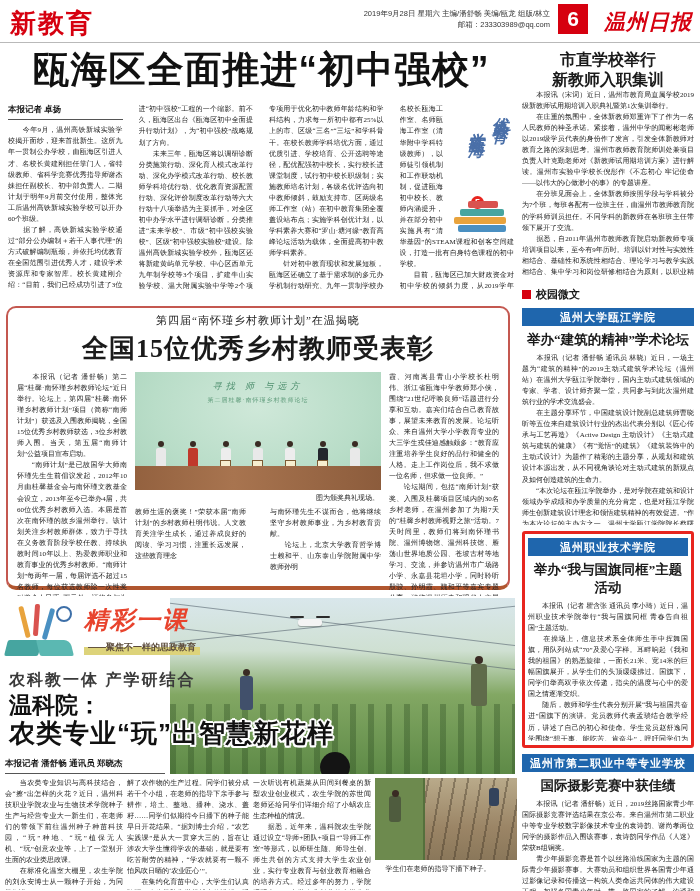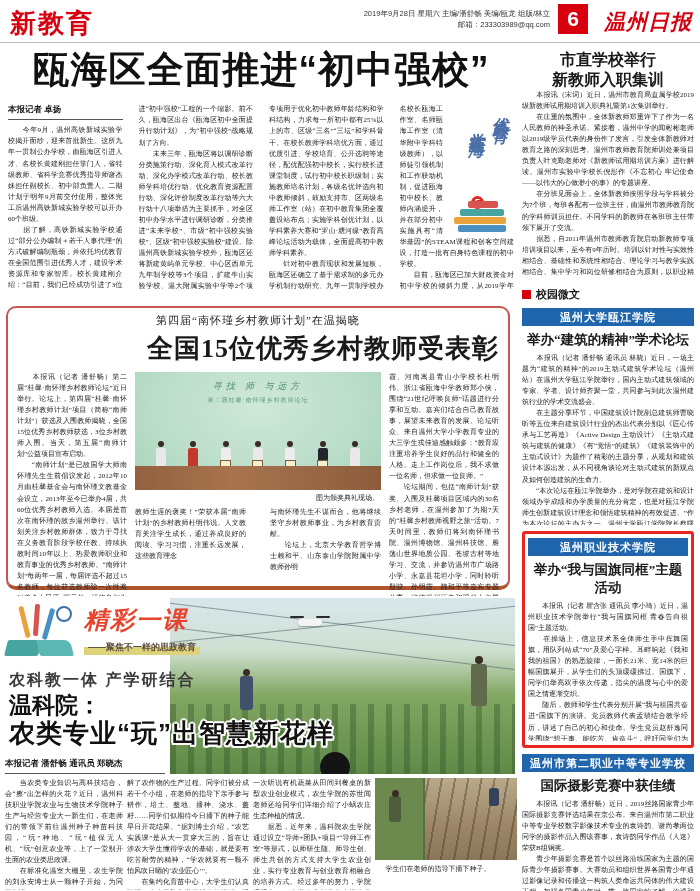--- a/index.html
+++ b/index.html
@@ -49,21 +49,21 @@
               text-align:center;line-height:18px;letter-spacing:1px;margin-top:6px;}
   .c-headline{font-size:13.5px;font-weight:bold;text-align:center;margin:5px 0 4px;}
   .c-body{overflow:hidden;}
   .hl-box{border:3px solid #e8251f;border-radius:3px;padding:2px 3px 4px;margin-top:6px;}
   .hl-box .school-bar{margin-top:2px;text-align:center;}
 
   
   .mid-box{position:absolute;left:6px;top:306px;width:504px;height:284px;box-sizing:border-box;
            border:2px solid #c45850;border-bottom:4px solid #b0562f;border-radius:10px;padding:5px 9px;}
   .mid-kicker{font-size:11px;text-align:center;letter-spacing:1px;color:#222;}
-  .mid-headline{font-size:26px;font-weight:900;text-align:right;letter-spacing:1px;margin-top:3px;}
+  .mid-headline{font-size:26px;font-weight:900;text-align:center;letter-spacing:1px;margin-top:3px;}
   .mid-content{display:flex;gap:8px;margin-top:6px;height:224px;overflow:hidden;}
   .mid-side{width:118px;overflow:hidden;}
   .mid-center{width:246px;display:flex;flex-direction:column;}
   .award-photo{position:relative;width:246px;height:118px;overflow:hidden;
                background:radial-gradient(ellipse at 50% 30%, #cfe8d9 0%, #b9ddc8 60%, #a8d2ba 100%);}
   .aw-banner1{position:absolute;top:8px;width:100%;text-align:center;font-size:9px;font-style:italic;
               color:#4e8f6e;letter-spacing:4px;}
   .aw-banner2{position:absolute;top:24px;width:100%;text-align:center;font-size:6px;color:#5d9a79;letter-spacing:1px;}
   .aw-floor{position:absolute;bottom:0;width:100%;height:24px;
             background:linear-gradient(90deg,#93613f,#a8744f 40%,#8c5c3c);}

